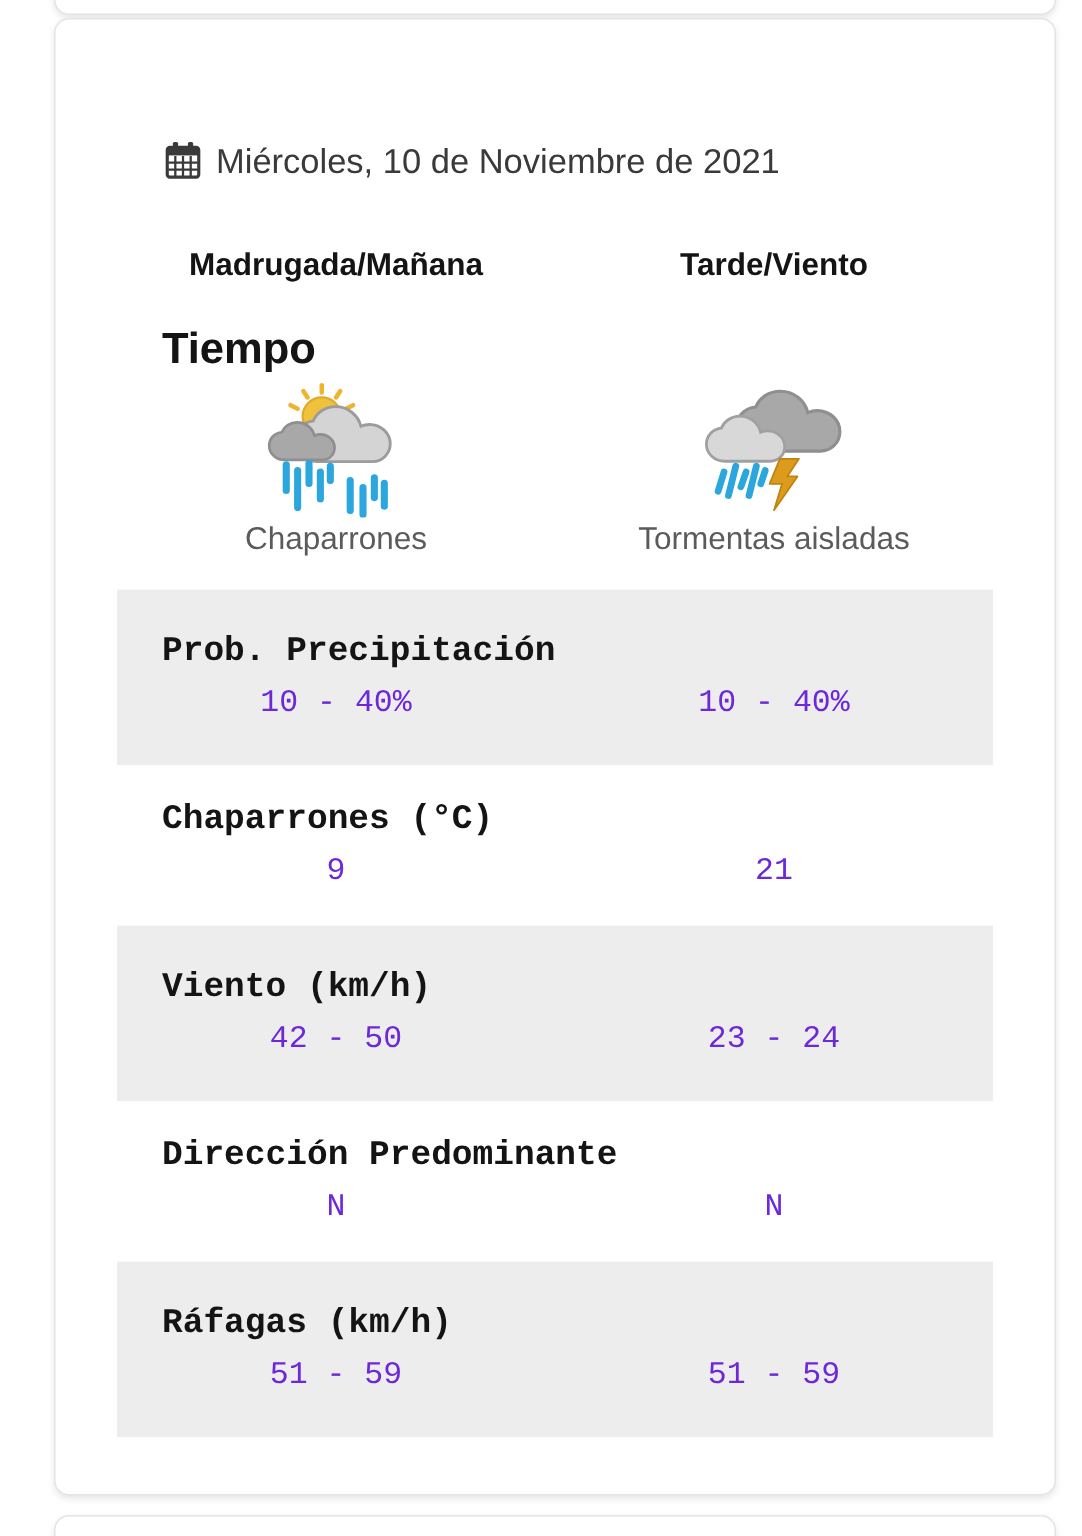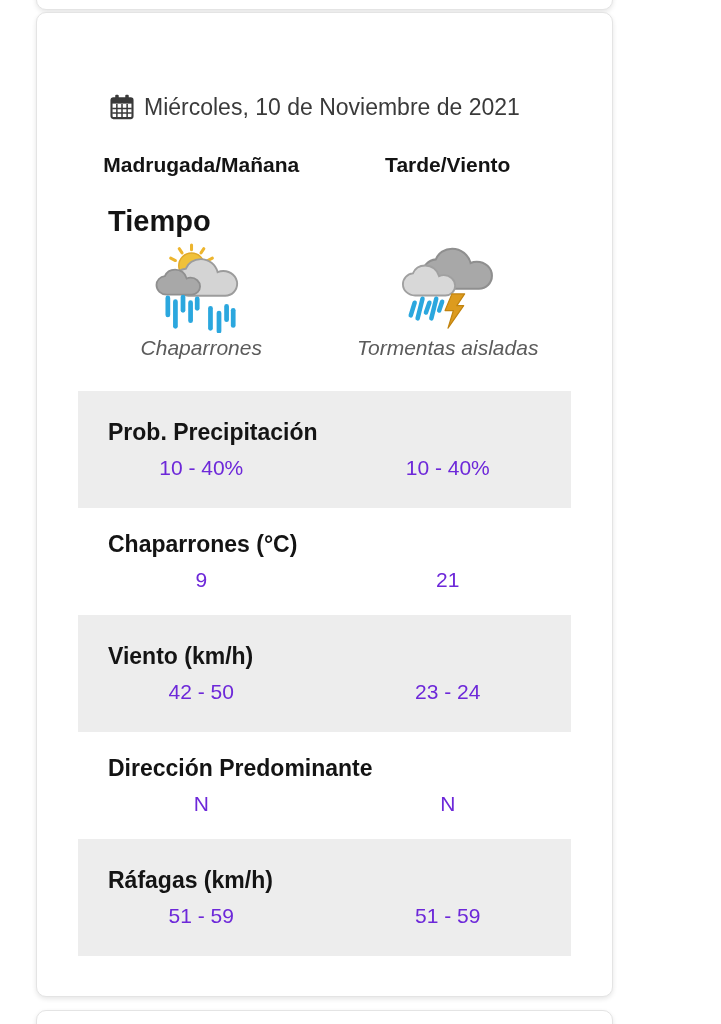--- a/index.html
+++ b/index.html
@@ -7,21 +7,21 @@
     width: 721px; height: 1024px;
     background: #ffffff;
     font-family: "Liberation Sans", "DejaVu Sans", sans-serif;
     position: relative;
     overflow: hidden;
     color: #141414;
   }
   .card {
     position: absolute;
     left: 36px;
-    width: 577px;
+    width: 668px;
     background: #ffffff;
     border: 1px solid #e4e4e4;
     border-radius: 10px;
     box-shadow: 0 2px 5px rgba(0,0,0,0.10);
     box-sizing: border-box;
   }
   .card-prev { top: -30px; height: 40px; }
   .main-card { top: 12px; height: 985px; padding: 0 41px; overflow: hidden; }
   .card-next { top: 1010px; height: 60px; }
 
@@ -33,40 +33,40 @@
     align-items: center;
     gap: 8px;
   }
   .cal-icon { width: 28px; height: 28px; flex: 0 0 auto; }
   .date-text { font-size: 23px; color: #3a3a3a; }
 
   
   .cols { display: flex; width: 100%; }
   .cell { flex: 1 1 50%; text-align: center; }
 
-  .col-headers { margin-top: 32px; }
+  .col-headers { margin-top: 44px; }
   .col-hdr { font-size: 21px; font-weight: bold; color: #141414; }
 
   .section-label {
     margin-top: 30px;
     padding-left: 30px;
     font-size: 29px;
     font-weight: bold;
     color: #141414;
     line-height: 28px;
   }
 
   .icons-row { margin-top: 4px; }
   .icons-row .cell { display: flex; justify-content: center; align-items: flex-end; height: 94px; }
   .wx-icon { width: 98px; height: 90px; }
 
-  .captions-row { margin-top: 2px; font-style: italic; }
+  .captions-row { margin-top: 2px; }
   .caption { font-size: 21px; color: #5b5b5b; line-height: 26px; }
 
-  .rows-block { margin-top: 30px; }
+  .rows-block { margin-top: 20px; font-family: Liberation Mono, monospace; }
   .data-row { padding: 22px 0; }
   .data-row.shaded { background: #ededed; padding: 27px 0; }
   .row-label {
     padding-left: 30px;
     font-size: 23px;
     font-weight: bold;
     color: #141414;
     line-height: 28px;
   }
   .vals { margin-top: 9px; }

